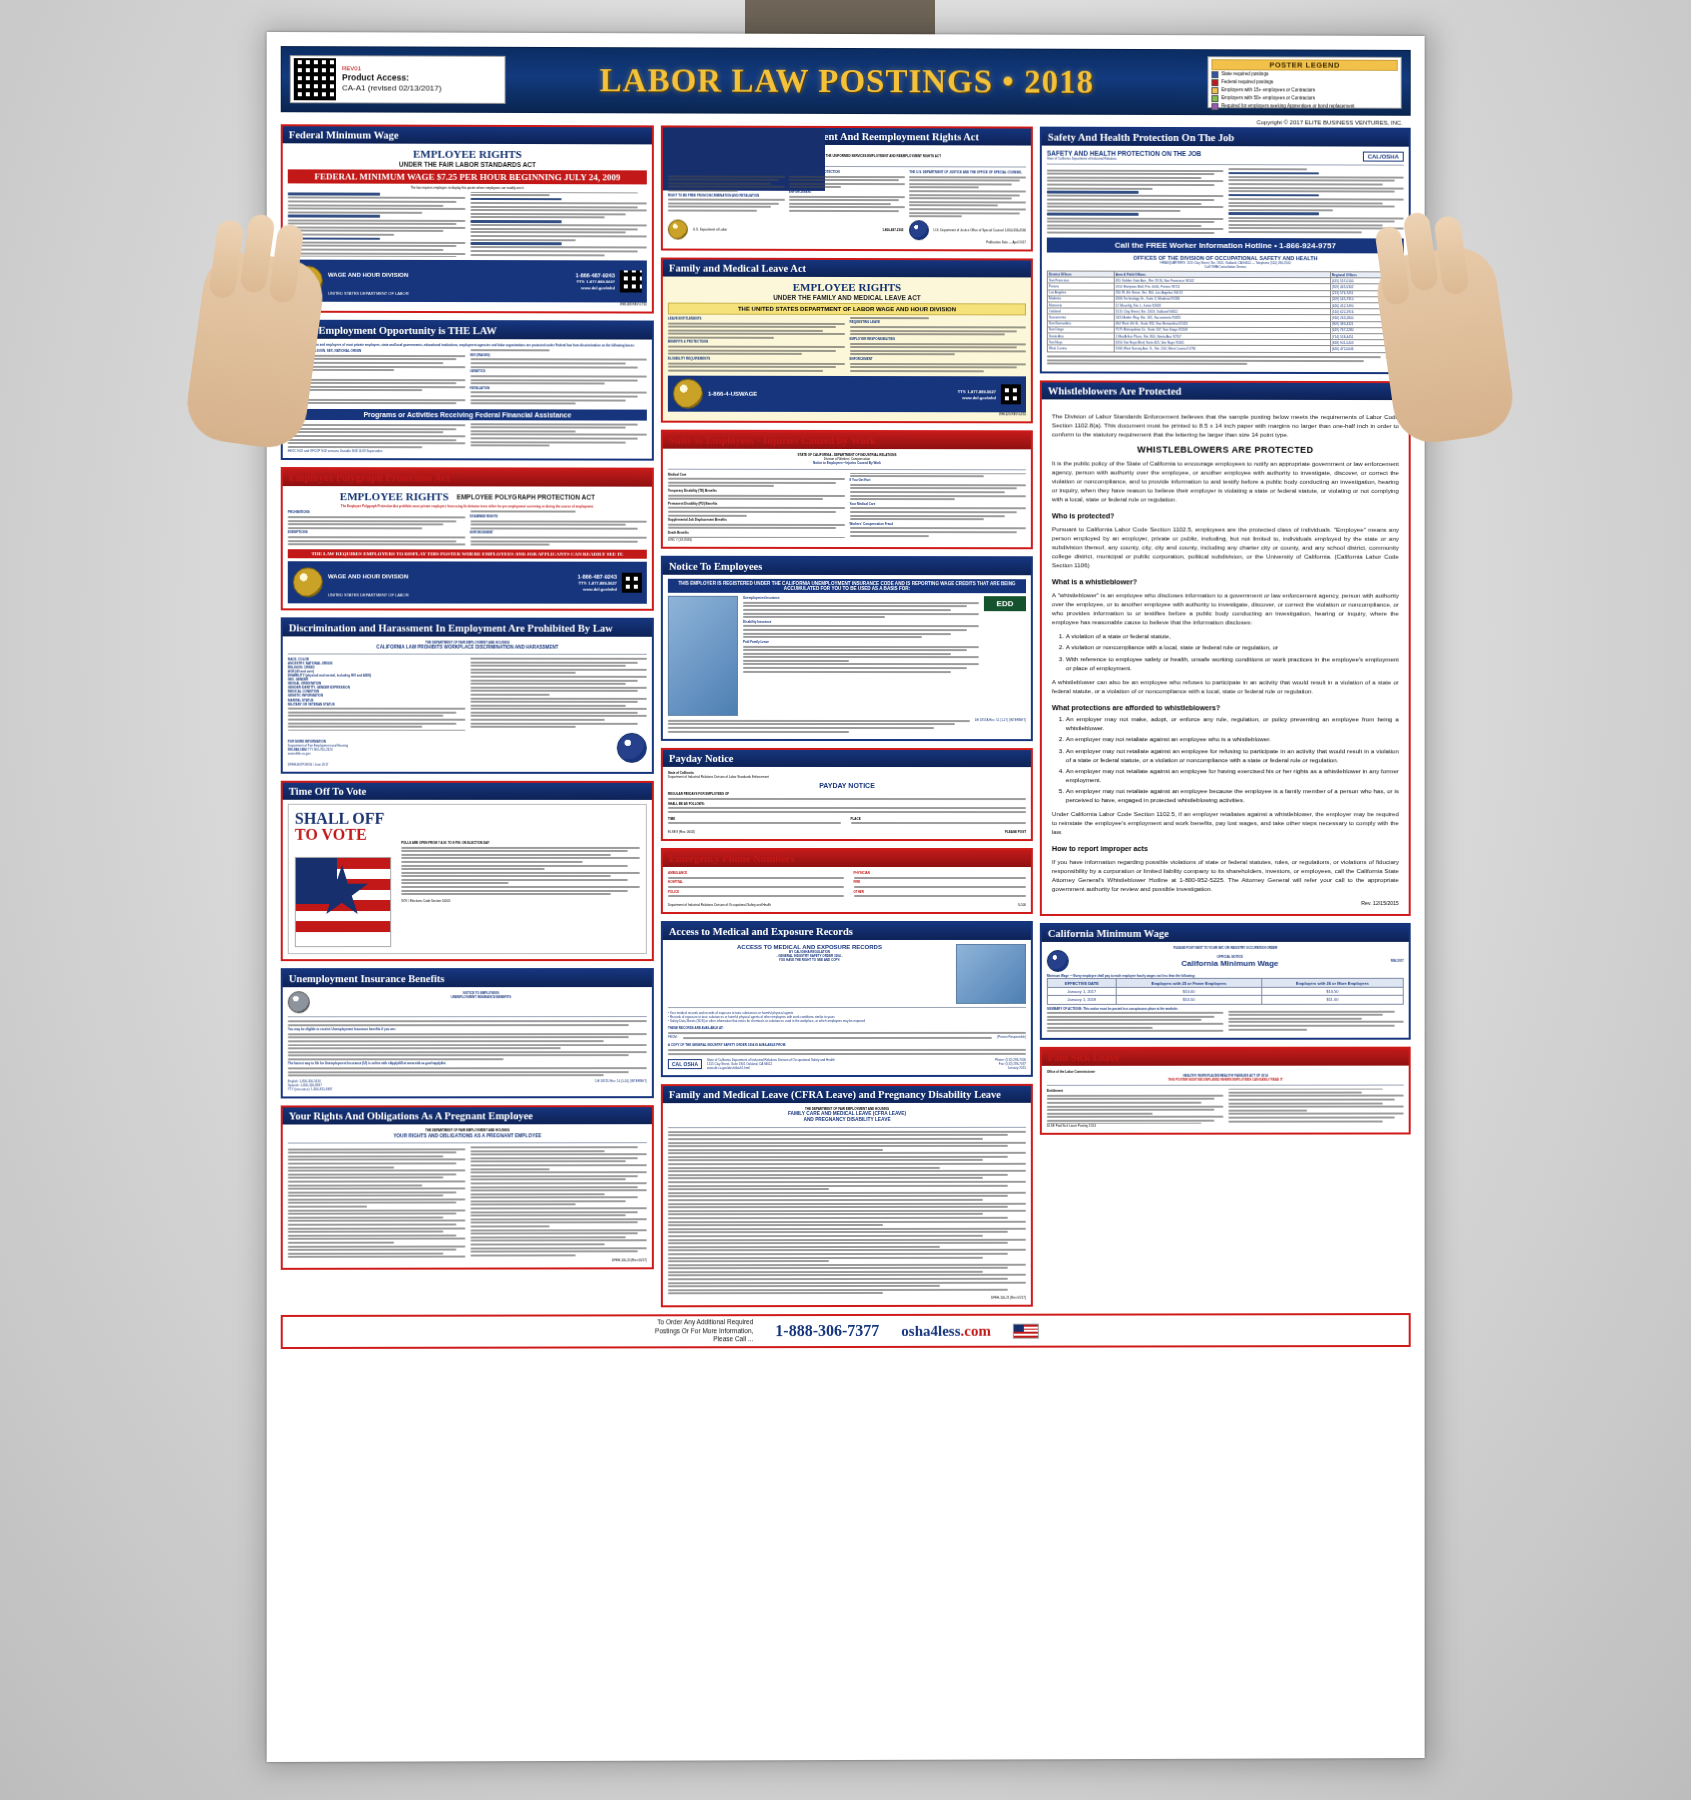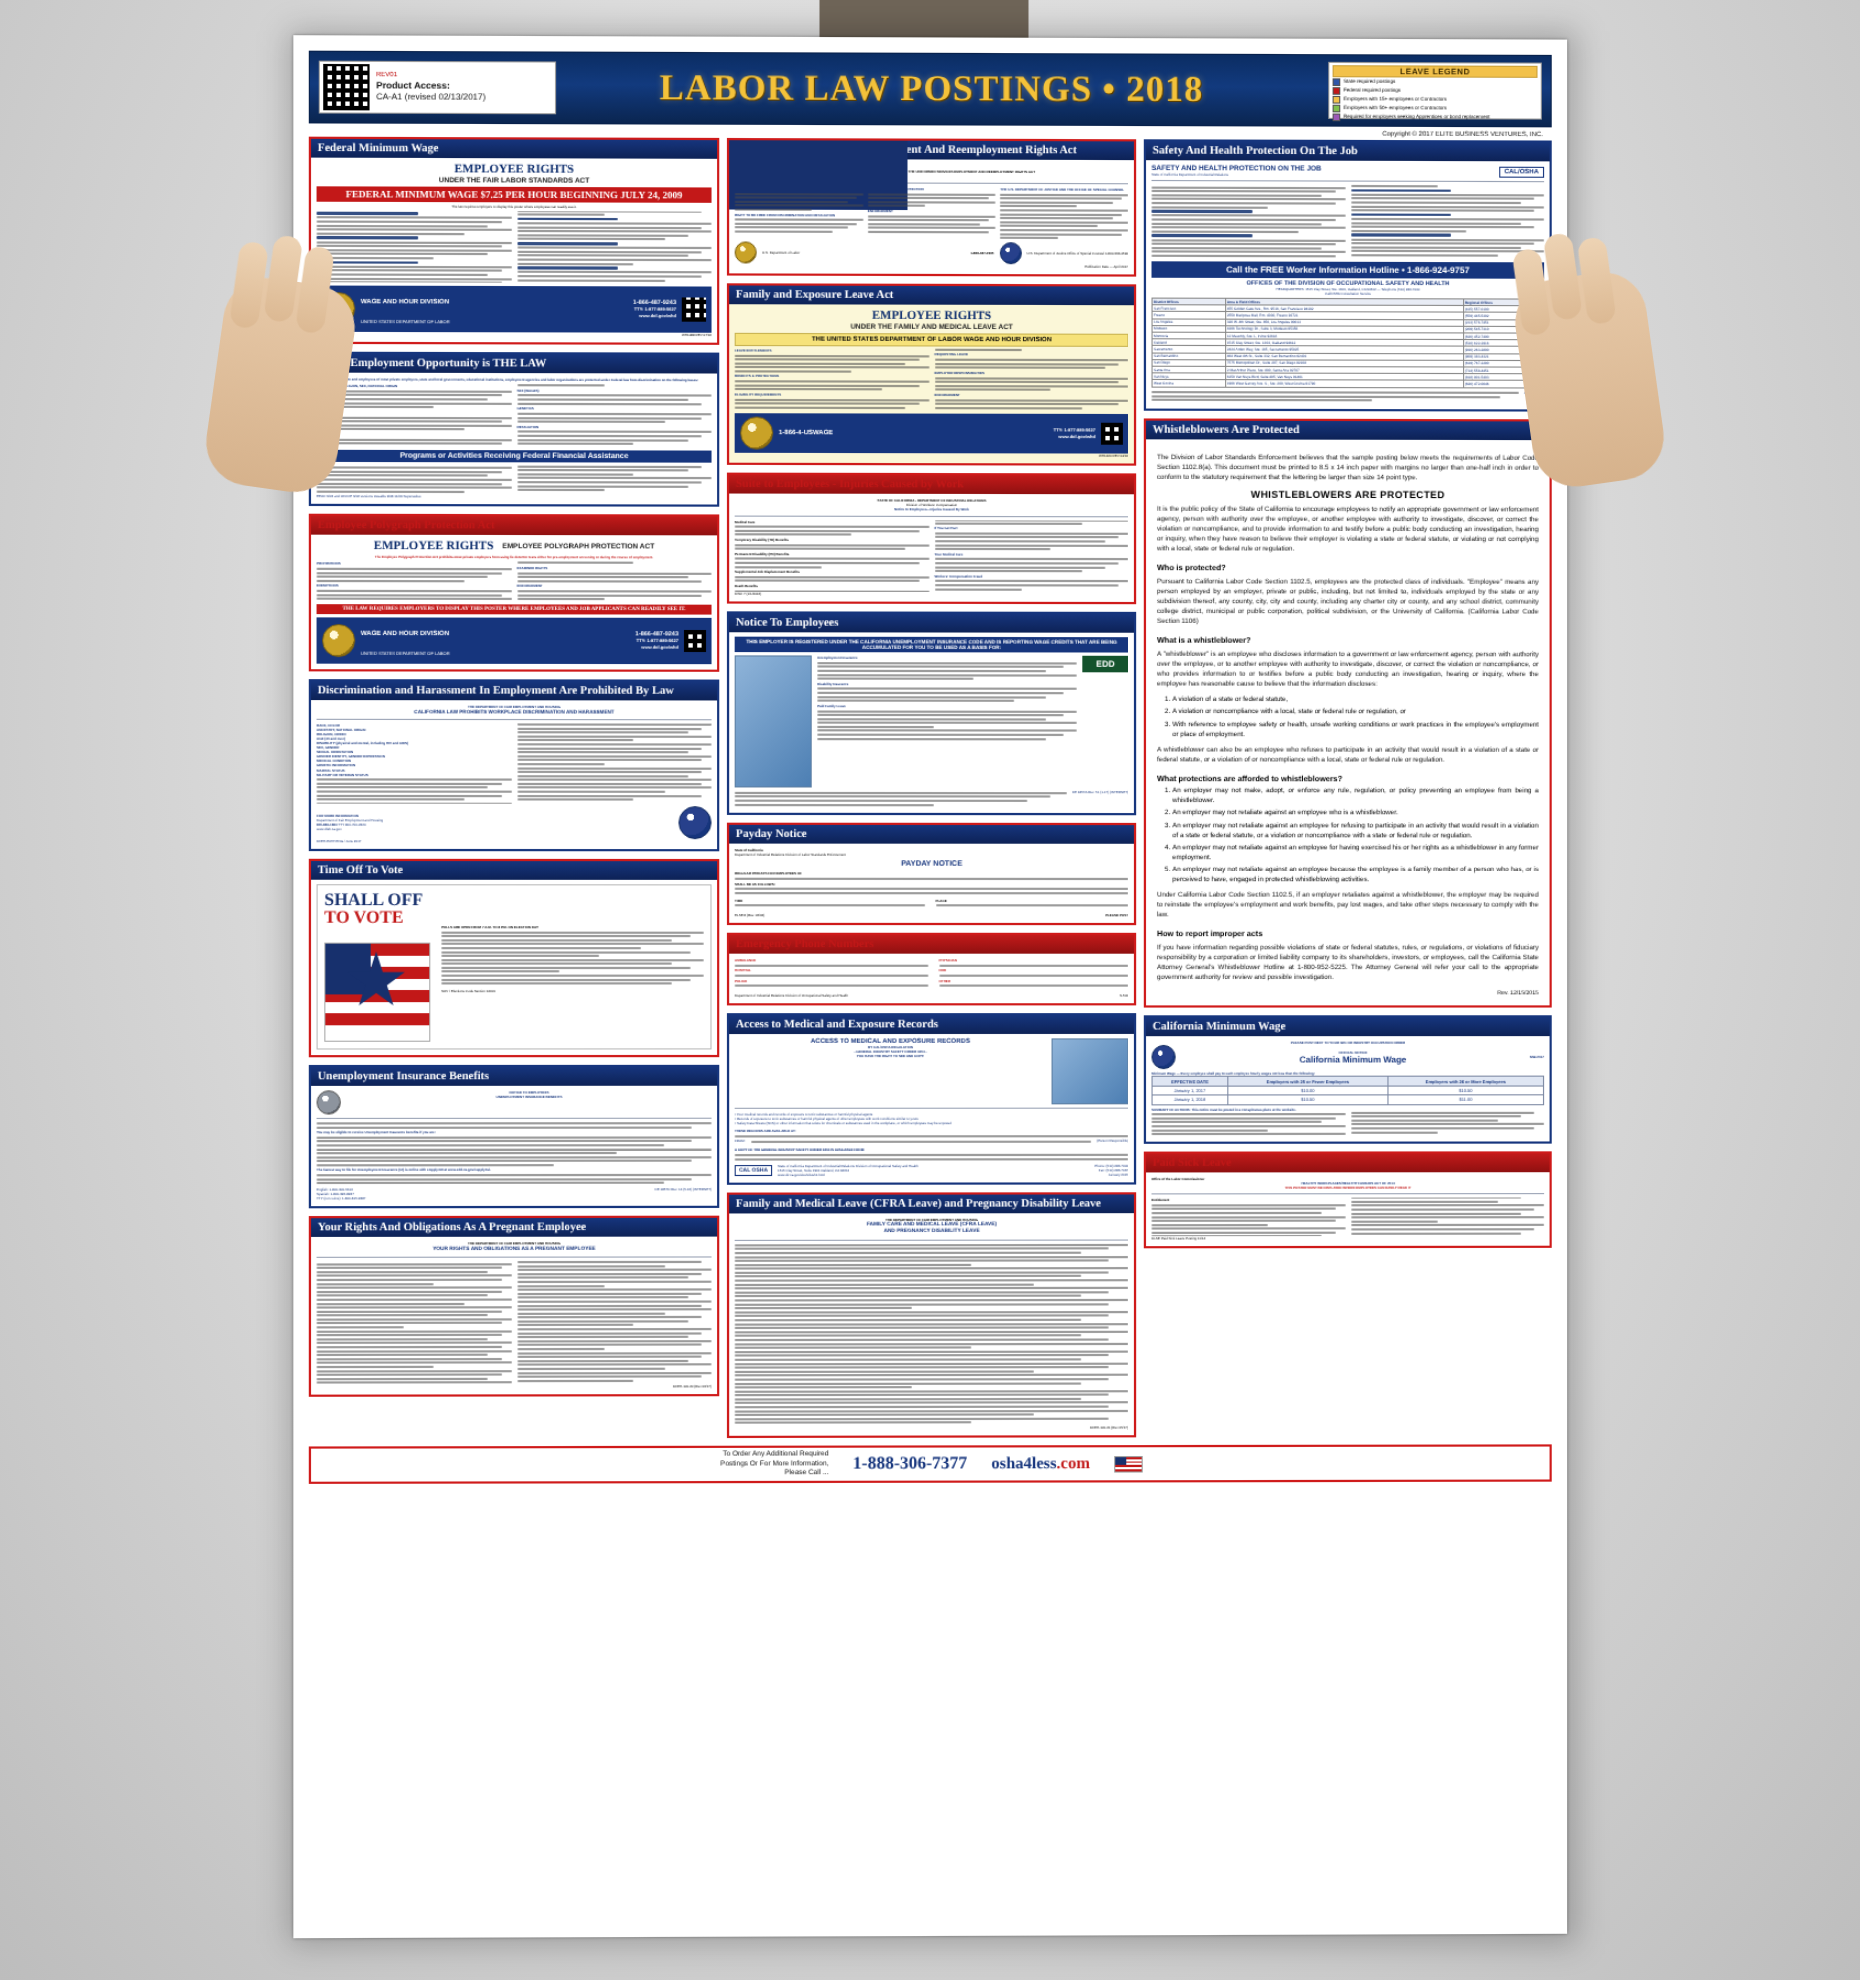--- a/index.html
+++ b/index.html
@@ -245,21 +245,21 @@
       <div class="product-text">
         <div class="rev">REV01</div>
         <div class="pn">Product Access:</div>
         <div>CA-A1 (revised 02/13/2017)</div>
       </div>
     </div>
 
     <div class="banner-title">LABOR LAW POSTINGS • 2018</div>
 
     <div class="legend-box">
-      <div class="legend-title">LEAVE LEGEND</div>
+      <div class="legend-title">POSTER LEGEND</div>
       <div class="legend-row">
             <span class="legend-swatch" style="background:#2f56a8"></span>
             <span>State required postings</span>
           </div>
       <div class="legend-row">
             <span class="legend-swatch" style="background:#c21818"></span>
             <span>Federal required postings</span>
           </div>
       <div class="legend-row">
             <span class="legend-swatch" style="background:#f2c14a"></span>
@@ -701,21 +701,21 @@
             <div class="xs grow">U.S. Department of Labor</div>
             <div class="xs bold">1-866-487-2365</div>
             <div class="seal" style="width:20px;height:20px;"></div>
             <div class="xs">U.S. Department of Justice  Office of Special Counsel  1-800-336-4590</div>
           </div>
           <div class="xs" style="text-align:right">Publication Date — April 2017</div>
         </div>
       </div>
 
       <div class="panel">
-        <div class="panel-hd">Family and Exposure Leave Act</div>
+        <div class="panel-hd">Family and Medical Leave Act</div>
         <div class="panel-body" style="background:#fbf7d8;">
           <div class="doc-title">EMPLOYEE RIGHTS</div>
           <div class="doc-sub">UNDER THE FAMILY AND MEDICAL LEAVE ACT</div>
           <div class="yellowband" style="margin:2px 0;">THE UNITED STATES DEPARTMENT OF LABOR WAGE AND HOUR DIVISION</div>
           <div class="two">
             <div class="xs bold blue">LEAVE ENTITLEMENTS</div>
             <div class="ln w100"></div>
                 <div class="ln w95"></div>
                 <div class="ln w88"></div>
                 <div class="ln w100"></div>

